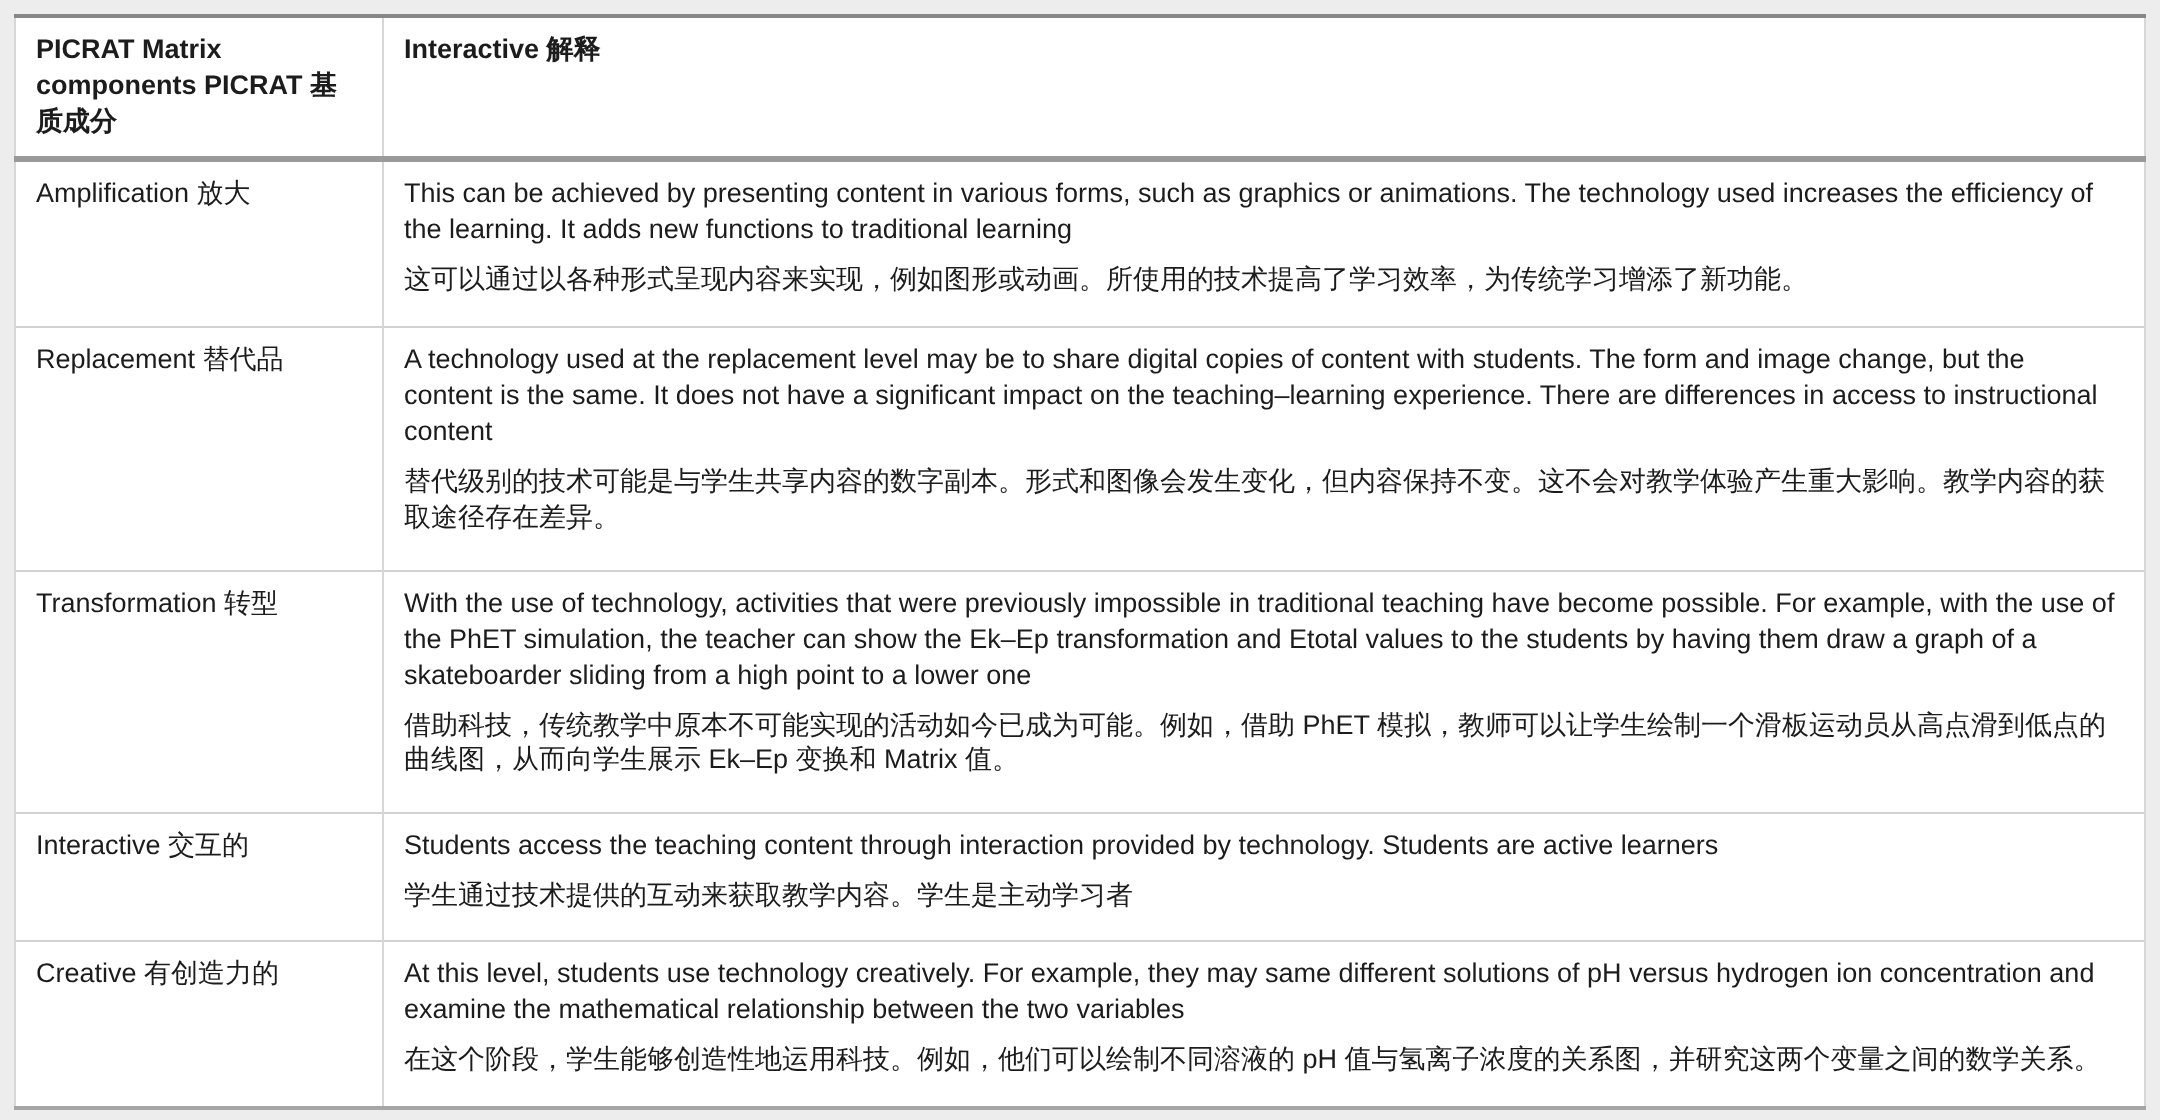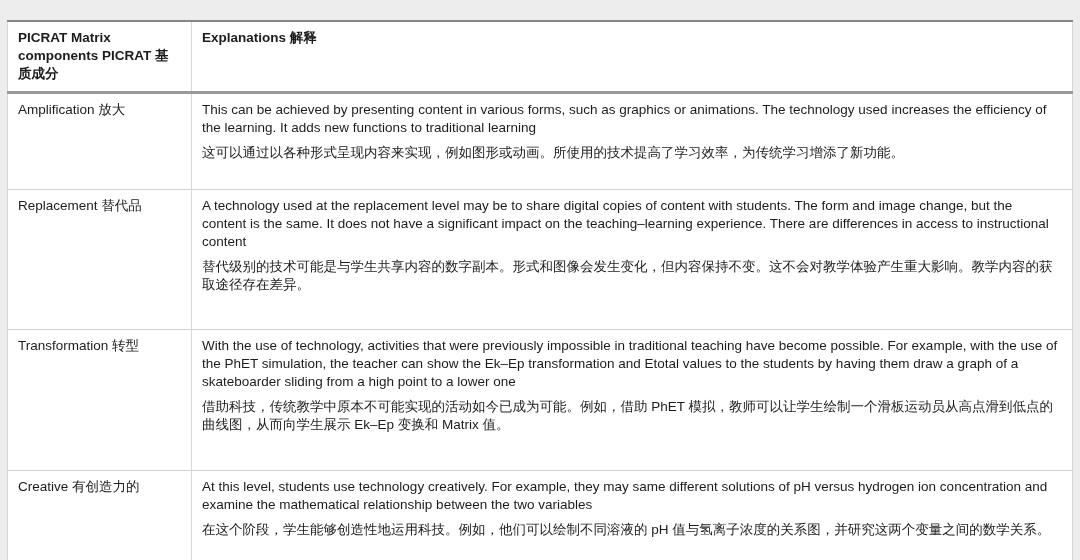--- a/index.html
+++ b/index.html
@@ -5,21 +5,21 @@
   * { box-sizing: border-box; margin: 0; padding: 0; }
   html, body {
     width: 1080px;
     background: #f2f2f2;
     font-family: "Liberation Sans", "DejaVu Sans", sans-serif;
   }
   .page {
     width: 1080px;
     height: 560px;
     background: #ededed;
-    padding: 20px 7px 6px 7px;
+    padding: 7px 7px 6px 7px;
   }
   table.picrat {
     width: 100%;
     height: 548px;
     border-collapse: collapse;
     background: #ffffff;
     table-layout: fixed;
   }
   table.picrat th, table.picrat td {
     vertical-align: top;
@@ -53,21 +53,21 @@
 
 <div class="page">
   <table class="picrat">
     <colgroup>
       <col class="c-component">
       <col class="c-explanation">
     </colgroup>
     <thead>
       <tr>
         <th>PICRAT Matrix components PICRAT 基质成分</th>
-        <th class="explanation-head">Explanations 解释</th>
+        <th class="explanation-head">Interactive 解释</th>
       </tr>
     </thead>
     <tbody>
       <tr>
         <td>Amplification 放大</td>
         <td class="explanation-cell">
           <p class="en">This can be achieved by presenting content in various forms, such as graphics or animations. The technology used increases the efficiency of the learning. It adds new functions to traditional learning</p>
           <p class="zh">这可以通过以各种形式呈现内容来实现，例如图形或动画。所使用的技术提高了学习效率，为传统学习增添了新功能。</p>
         </td>
       </tr>
@@ -79,20 +79,27 @@
         </td>
       </tr>
       <tr>
         <td>Transformation 转型</td>
         <td class="explanation-cell">
           <p class="en">With the use of technology, activities that were previously impossible in traditional teaching have become possible. For example, with the use of the PhET simulation, the teacher can show the Ek–Ep transformation and Etotal values to the students by having them draw a graph of a skateboarder sliding from a high point to a lower one</p>
           <p class="zh">借助科技，传统教学中原本不可能实现的活动如今已成为可能。例如，借助 PhET 模拟，教师可以让学生绘制一个滑板运动员从高点滑到低点的曲线图，从而向学生展示 Ek–Ep 变换和 Matrix 值。</p>
         </td>
       </tr>
       <tr>
+        <td>Interactive 交互的</td>
+        <td class="explanation-cell">
+          <p class="en">Students access the teaching content through interaction provided by technology. Students are active learners</p>
+          <p class="zh">学生通过技术提供的互动来获取教学内容。学生是主动学习者</p>
+        </td>
+      </tr>
+      <tr>
         <td>Creative 有创造力的</td>
         <td class="explanation-cell">
           <p class="en">At this level, students use technology creatively. For example, they may same different solutions of pH versus hydrogen ion concentration and examine the mathematical relationship between the two variables</p>
           <p class="zh">在这个阶段，学生能够创造性地运用科技。例如，他们可以绘制不同溶液的 pH 值与氢离子浓度的关系图，并研究这两个变量之间的数学关系。</p>
         </td>
       </tr>
     </tbody>
   </table>
 </div>
 

